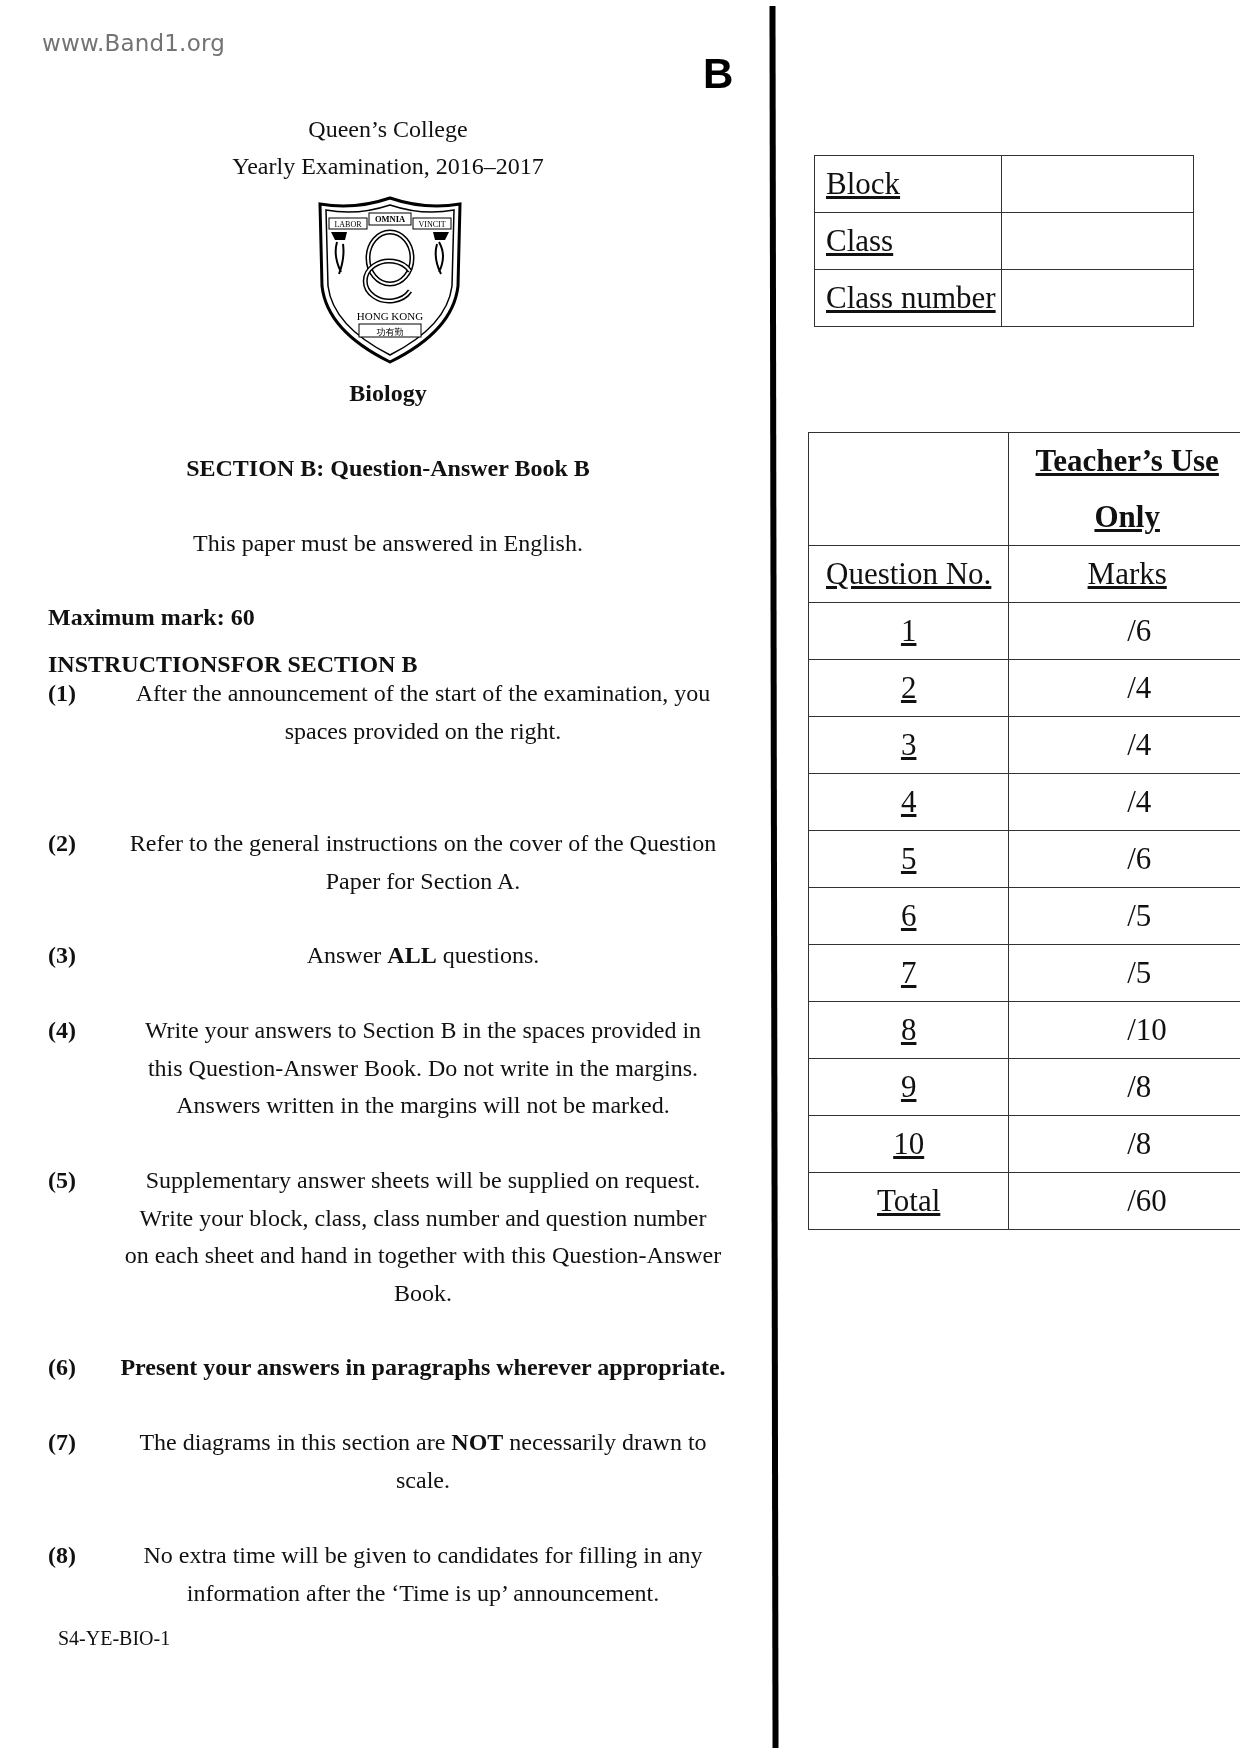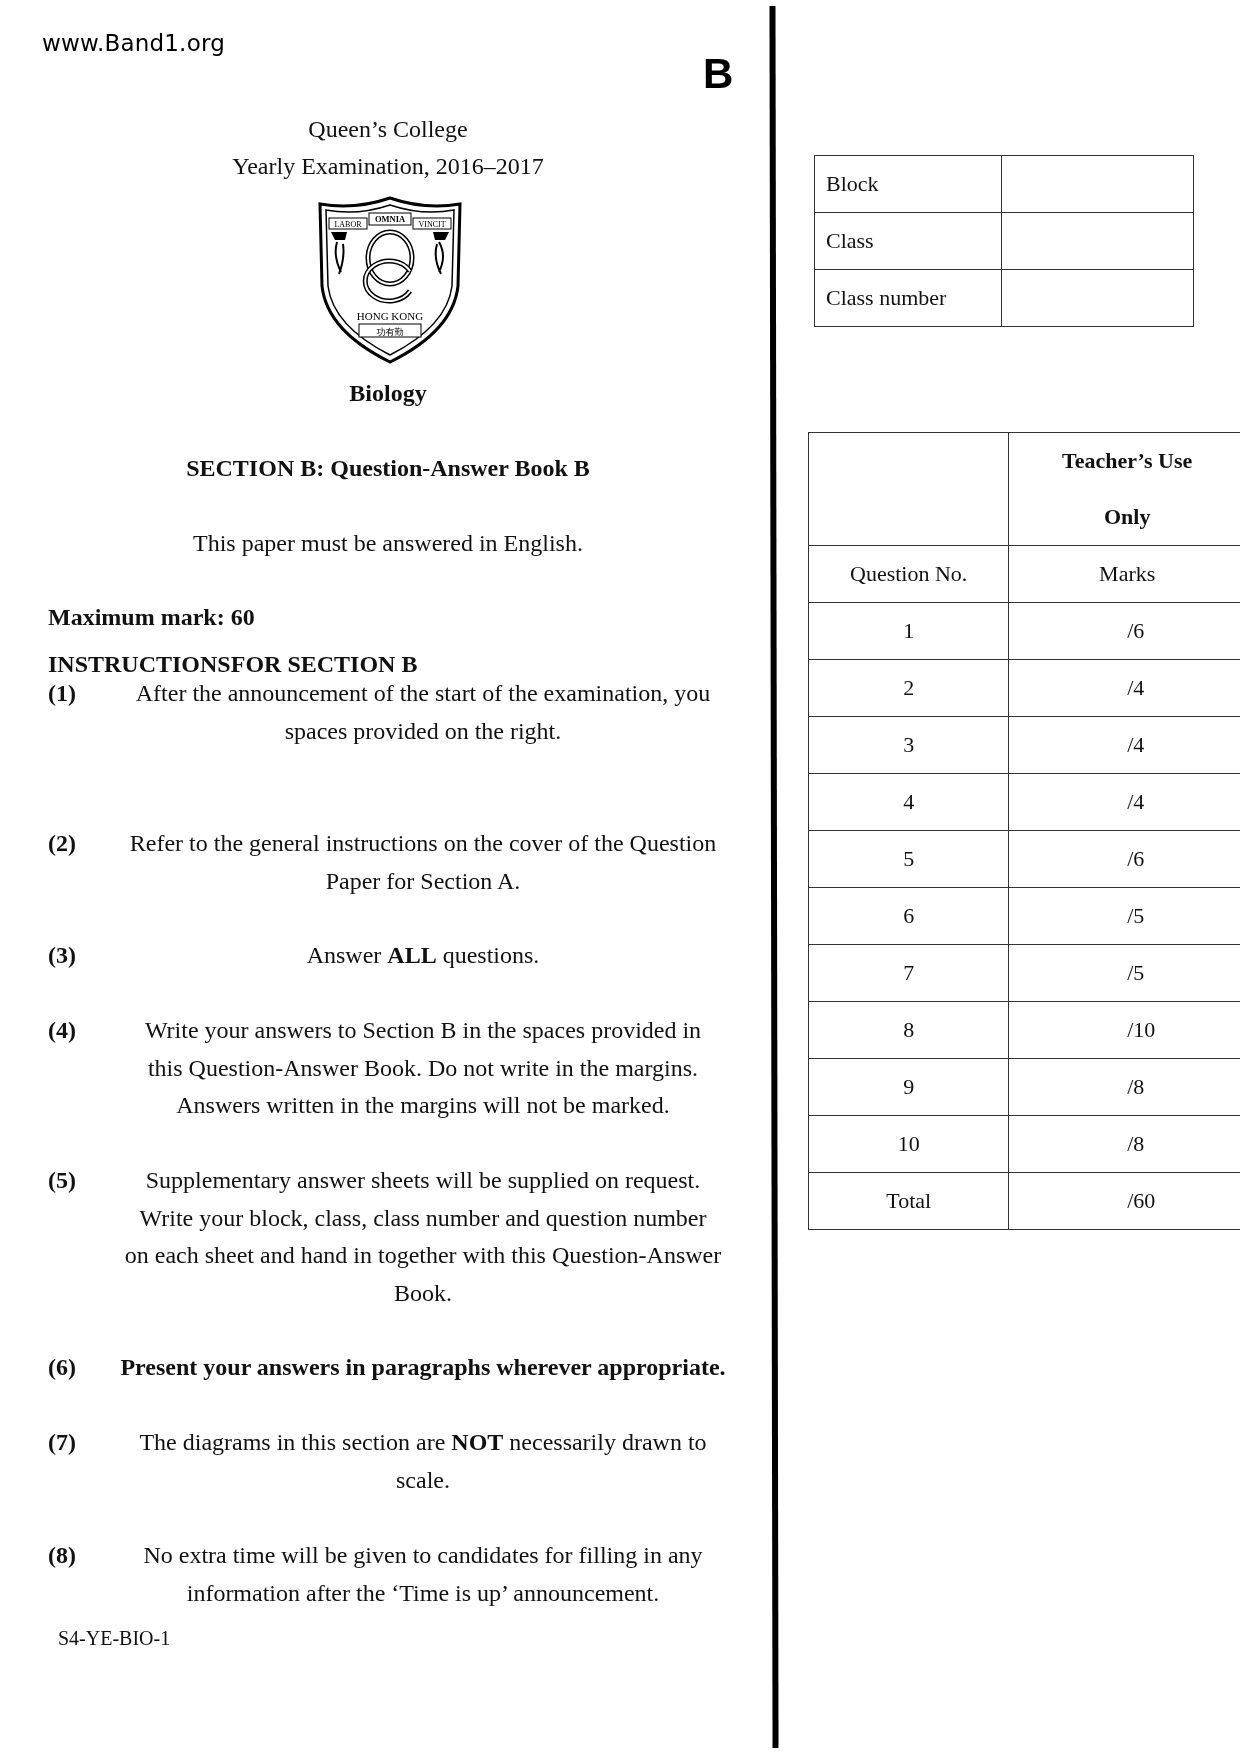--- a/index.html
+++ b/index.html
@@ -1,18 +1,18 @@
 <!DOCTYPE html>
 <html><head>
 <meta charset="utf-8">
 <style>
   html, body { margin: 0; padding: 0; background: #ffffff; }
   body { width: 1240px; height: 1754px; position: relative; overflow: hidden; color: #111; font-family: "Liberation Serif", "DejaVu Serif", serif; }
   .abs { position: absolute; }
-  .url { left: 42px; top: 30px; font-family: "DejaVu Sans", "Liberation Sans", sans-serif; font-size: 23px; color: #000000; letter-spacing: 0.2px; }
+  .url { left: 42px; top: 30px; font-family: "DejaVu Sans", "Liberation Sans", sans-serif; font-size: 23px; color: #737373; letter-spacing: 0.2px; }
   .book-letter { left: 703px; top: 50px; font-family: "Liberation Sans", "DejaVu Sans", sans-serif; font-weight: bold; font-size: 42px; color: #000; }
   .vrule { left: 771px; top: 6px; width: 6px; height: 1742px; background: #000; transform: skewX(0.1deg); }
 
   .center-col { left: 0; width: 776px; text-align: center; }
   .t-school { top: 116px; font-size: 24px; }
   .t-exam { top: 153px; font-size: 24px; }
   .crest { left: 315px; top: 196px; width: 150px; height: 168px; }
   .t-subject { top: 380px; font-size: 24px; font-weight: bold; }
   .t-section { top: 455px; font-size: 24px; font-weight: bold; }
   .t-lang { top: 530px; font-size: 24px; }
@@ -21,21 +21,21 @@
   .t-max { top: 604px; }
   .t-instr { top: 643px; margin-top: 8px; }
 
   .instr { left: 48px; width: 700px; font-size: 24px; line-height: 37.5px; }
   .instr .num { position: absolute; left: 0; top: 0; font-weight: bold; }
   .instr .txt { margin-left: 50px; display: block; text-align: center; }
   .instr b { font-weight: bold; }
 
   .code { left: 58px; top: 1627px; font-size: 20px; }
 
-  table.grid { position: absolute; border-collapse: collapse; font-family: "Liberation Serif", "DejaVu Serif", serif; font-size: 22px; }
+  table.grid { position: absolute; border-collapse: collapse; font-family: "Liberation Serif", "DejaVu Serif", serif; font-size: 31px; text-decoration: underline; }
   table.grid td { border: 1.5px solid #333; padding: 0; }
   .info { left: 814px; top: 155px; width: 380px; }
   .info td { height: 56px; }
   .info td.lbl { width: 176px; padding-left: 11px; text-align: left; }
   .info td.val { width: 192px; }
 
   .marks { left: 808px; top: 432px; width: 438px; }
   .marks td { height: 56px; text-align: center; }
   .marks td.c1 { width: 176px; }
   .marks td.c2 { width: 208px; }

